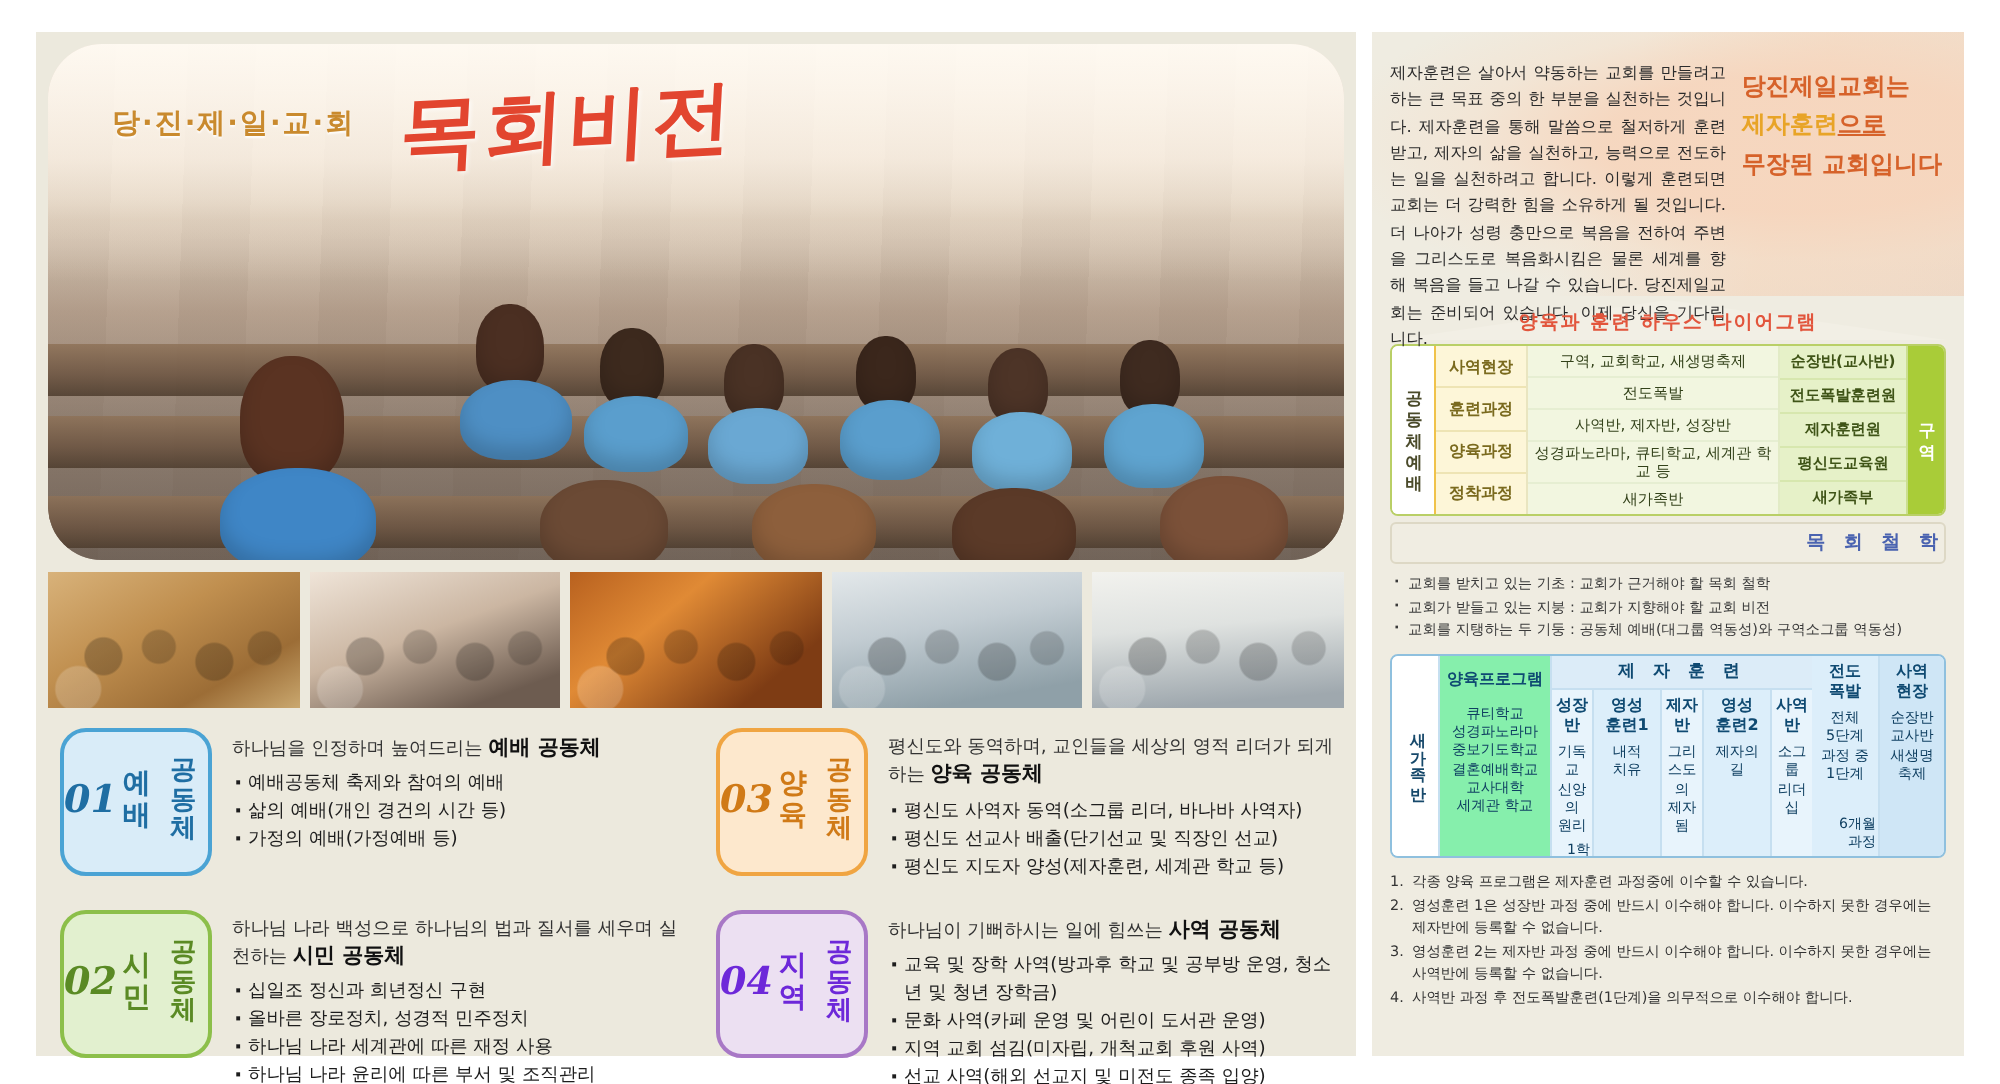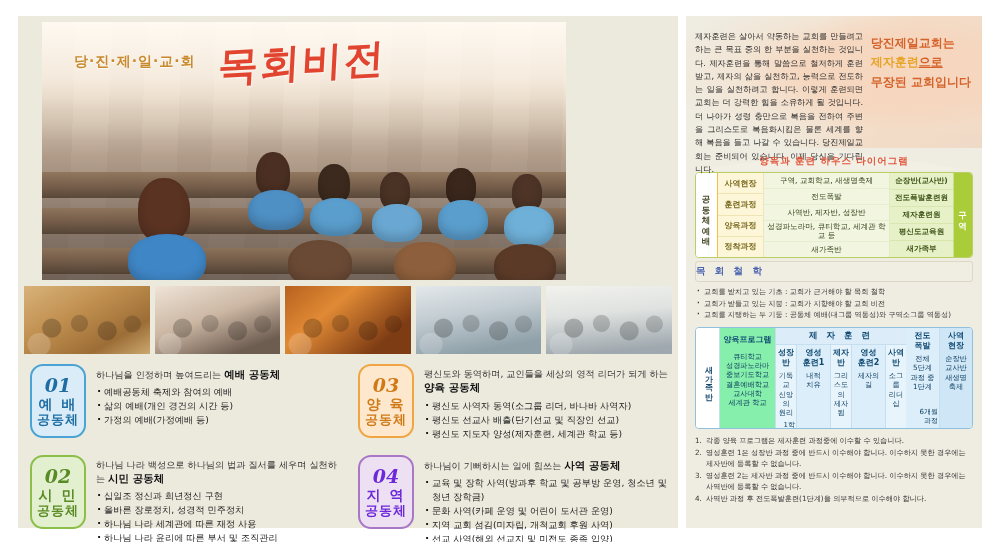--- a/index.html
+++ b/index.html
@@ -13,24 +13,25 @@
 
   
   #left-panel {
     position: absolute; left: 18px; top: 16px;
     width: 660px; height: 512px;
     background: #ece9dd;
   }
 
   
   .hero {
-    position: absolute; left: 24px; top: 6px;
-    width: 524px; height: 258px;
+    position: absolute; left: 6px; top: 6px;
+    width: 648px; height: 258px;
     overflow: hidden;
     background: linear-gradient(180deg,#efe6dc 0%,#e3d7ca 18%,#cfc0b0 35%,#b9a798 55%,#a8968a 100%);
+    border-radius: 27px;
   }
   .hero-room {
     position:absolute; inset:0;
     background:
       linear-gradient(180deg, rgba(255,250,242,.95) 0%, rgba(250,240,228,.75) 22%, rgba(232,216,198,.4) 34%, rgba(0,0,0,0) 46%),
       repeating-linear-gradient(92deg, rgba(120,96,74,.10) 0 34px, rgba(160,134,108,.05) 34px 70px),
       linear-gradient(180deg,#f7efe4 0%,#e8dccb 30%,#b7a290 52%,#8f7f72 74%,#6f6258 100%);
   }
   .pew {
     position:absolute; left:-4%; width:112%; height:26px;
@@ -84,22 +85,22 @@
 
   
   .cards {
     position:absolute; left:6px; top:344px;
     width:648px; height:186px;
     display:grid; grid-template-columns:1fr 1fr; grid-template-rows:1fr 1fr;
     column-gap:8px; row-gap:4px;
   }
   .card { display:flex; align-items:flex-start; gap:10px; padding:4px 2px 0 6px; }
   .badge {
-    flex:0 0 auto; width:56px; height:74px; border-radius:13px;
-    display:flex; flex-direction:column; align-items:center; justify-content:center;
+    flex:0 0 auto; width:76px; height:74px; border-radius:13px;
+    display:flex; align-items:center; justify-content:center;
     border:2px solid; line-height:1.12; text-align:center;
   }
   .badge .num {
     font-size:19px; font-style:italic; font-weight:bold;
     font-family:"DejaVu Serif","Liberation Serif",serif;
     margin-bottom:1px;
   }
   .badge .kr { font-size:14px; font-weight:bold; letter-spacing:2px; }
   .badge .kr2 { font-size:13px; font-weight:bold; letter-spacing:1px; }
   .b1 { background:#d9ecf8; border-color:#4aa3d4; color:#1f6ea3; }
@@ -202,21 +203,21 @@
   }
   .hcol-right div:last-child { border-bottom:none; }
   .hcol-far {
     flex:0 0 18px; background:#a9cc38;
     display:flex; align-items:center; justify-content:center;
   }
   .hcol-far .vtext { color:#fff; font-size:8.5px; }
 
   .philo-bar {
     margin-top:3px; background:#f0ede2; border:1px solid #ddd8c5; border-radius:3px;
-    text-align:left; font-size:9.5px; font-weight:bold; color:#4a63b0;
+    text-align:right; font-size:9.5px; font-weight:bold; color:#4a63b0;
     letter-spacing:3px; padding:3px 0;
   }
   .philo-list { list-style:none; margin:4px 0 6px 2px; }
   .philo-list li {
     font-size:7.2px; color:#3a3a3a; line-height:1.62; padding-left:7px; position:relative;
     white-space:nowrap;
   }
   .philo-list li::before { content:"·"; position:absolute; left:0; top:-1px; font-weight:bold; }
 
   

